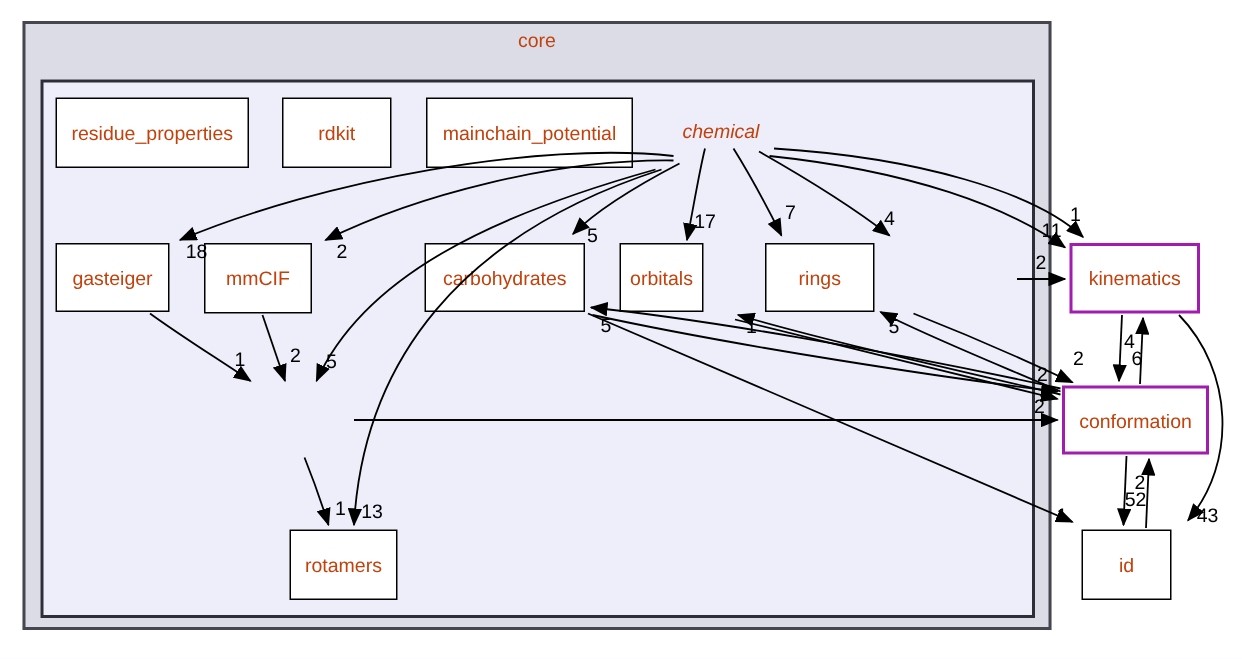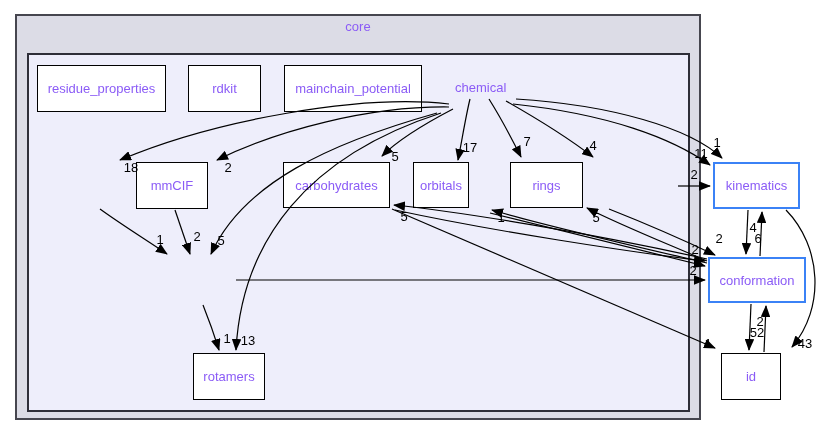--- a/index.html
+++ b/index.html
@@ -1,48 +1,49 @@
 <!DOCTYPE html>
 <html><head>
 <meta charset="utf-8">
 <style>
   html,body{margin:0;padding:0;background:#ffffff;}
   #stage{
     position:relative;width:828px;height:439px;background:#ffffff;overflow:hidden;
-    font-family:"Liberation Sans", sans-serif;font-size:13px;color:#8b5cf6;
+    font-family:"Liberation Sans", sans-serif;font-size:13px;color:#c2410c;
   }
   .cluster{position:absolute;box-sizing:border-box;}
   .cluster-outer{left:15px;top:14px;width:686px;height:406px;background:#dcdce6;border:2px solid #46464f;}
   .cluster-inner{left:27px;top:53px;width:663px;height:359px;background:#eeeefb;border:2px solid #2e2e38;}
   .cluster-label{position:absolute;white-space:nowrap;cursor:pointer;}
   .label-core{left:15px;top:19px;width:686px;text-align:center;}
-  .label-chemical{left:455px;top:80px;}
+  .label-chemical{left:455px;top:80px;font-style:italic;}
   .node{
     position:absolute;box-sizing:border-box;background:#ffffff;border:1.6px solid #000000;
     display:flex;align-items:center;justify-content:center;white-space:nowrap;cursor:pointer;
     z-index:1;
   }
-  .node.external{border:2px solid #3b82f6;}
+  .node.external{border:2px solid #a21caf;}
   svg.edges{position:absolute;left:0;top:0;z-index:2;pointer-events:none;}
   svg.edges path.edge{fill:none;stroke:#000000;stroke-width:1.2;}
   svg.edges text{font-family:"Liberation Sans", sans-serif;font-size:13px;fill:#000000;text-anchor:middle;}
 </style>
 </head>
 <body>
 
 <div id="stage">
 
   <div class="cluster cluster-outer"></div>
   <div class="cluster cluster-inner"></div>
   <div class="cluster-label label-core">core</div>
   <div class="cluster-label label-chemical">chemical</div>
 
   <div class="node" style="left:37px;top:65px;width:129px;height:47px">residue_properties</div>
   <div class="node" style="left:188px;top:65px;width:73px;height:47px">rdkit</div>
   <div class="node" style="left:284px;top:65px;width:138px;height:47px">mainchain_potential</div>
+  <div class="node" style="left:37px;top:162px;width:76px;height:46px">gasteiger</div>
   <div class="node" style="left:136px;top:162px;width:72px;height:47px">mmCIF</div>
   <div class="node" style="left:283px;top:162px;width:107px;height:46px">carbohydrates</div>
   <div class="node" style="left:413px;top:162px;width:56px;height:46px">orbitals</div>
   <div class="node" style="left:510px;top:162px;width:73px;height:46px">rings</div>
   <div class="node external" style="left:713px;top:162px;width:87px;height:47px">kinematics</div>
   <div class="node external" style="left:708px;top:257px;width:98px;height:46px">conformation</div>
   <div class="node" style="left:193px;top:353px;width:72px;height:47px">rotamers</div>
   <div class="node" style="left:721px;top:353px;width:60px;height:47px">id</div>
 
   <svg class="edges" width="828" height="439" viewBox="0 0 828 439">

